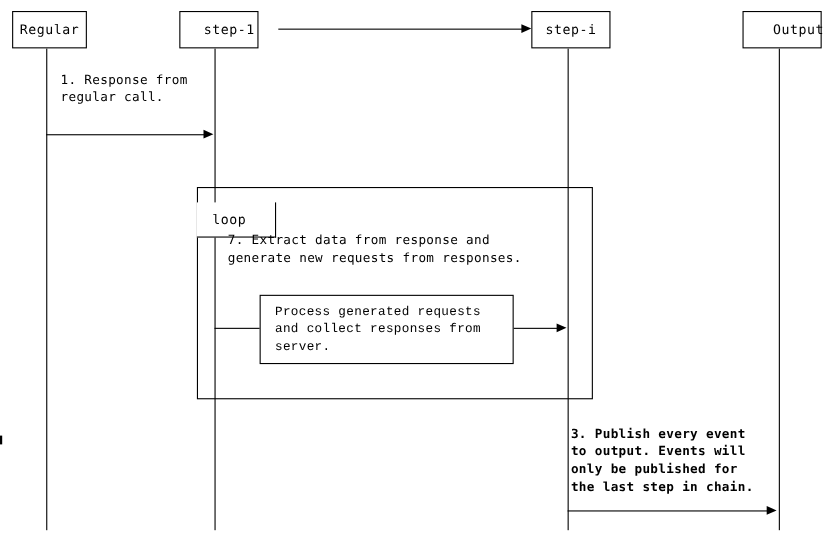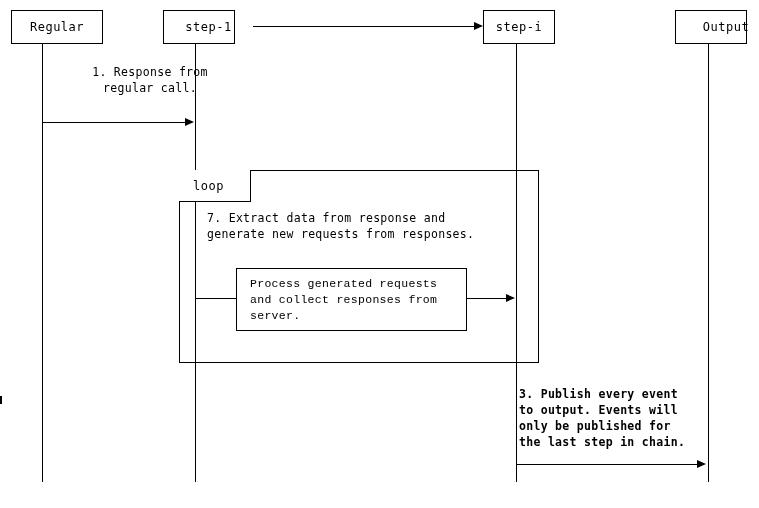--- a/index.html
+++ b/index.html
@@ -114,21 +114,21 @@
     position: absolute;
     background: #000000;
     z-index: 1;
   }
 </style>
 </head>
 <body>
 
 <div id="diagram">
 
-  <div class="participant-box" style="left:11px; top:10px; width:92px; height:34px;">
+  <div class="participant-box" style="left:11px; top:10px; width:68px; height:34px;">
     <span>Regular</span>
   </div>
 
   <div class="participant-box" style="left:163px; top:10px; width:72px; height:34px;padding-left:19px;">
     <span>step-1</span>
   </div>
 
   <div class="participant-box" style="left:483px; top:10px; width:72px; height:34px;">
     <span>step-i</span>
   </div>
@@ -138,27 +138,27 @@
   </div>
 
   <div class="lifeline" style="left:42px;  top:44px; height:438px;"></div>
   <div class="lifeline" style="left:195px; top:44px; height:438px;"></div>
   <div class="lifeline" style="left:516px; top:44px; height:438px;"></div>
   <div class="lifeline" style="left:708px; top:44px; height:438px;"></div>
 
   <div class="msg-line" style="left:253px; top:26px; width:222px;"></div>
   <div class="msg-head" style="left:474px; top:22px;"></div>
 
-  <div class="msg-text" style="left:55px; top:64px; width:190px;text-align:center;">1. Response from
+  <div class="msg-text" style="left:55px; top:64px; width:190px;">1. Response from
 regular call.</div>
   <div class="msg-line" style="left:42px; top:122px; width:144px;"></div>
   <div class="msg-head" style="left:185px; top:118px;"></div>
 
   <div class="frame" style="left:179px; top:170px; width:360px; height:193px;"></div>
-  <div class="frame-tab" style="left:179px; top:170px; width:72px; height:32px;">
+  <div class="frame-tab" style="left:179px; top:184px; width:72px; height:32px;">
     <span>loop</span>
   </div>
 
   <div class="msg-text" style="left:207px; top:210px; width:310px;">7. Extract data from response and
 generate new requests from responses.</div>
 
   <div class="msg-line" style="left:195px; top:298px; width:312px;"></div>
   <div class="msg-head" style="left:506px; top:294px;"></div>
 
   <div class="note-box" style="left:236px; top:268px; width:231px; height:63px;font-family:Liberation Mono, monospace;">Process generated requests

